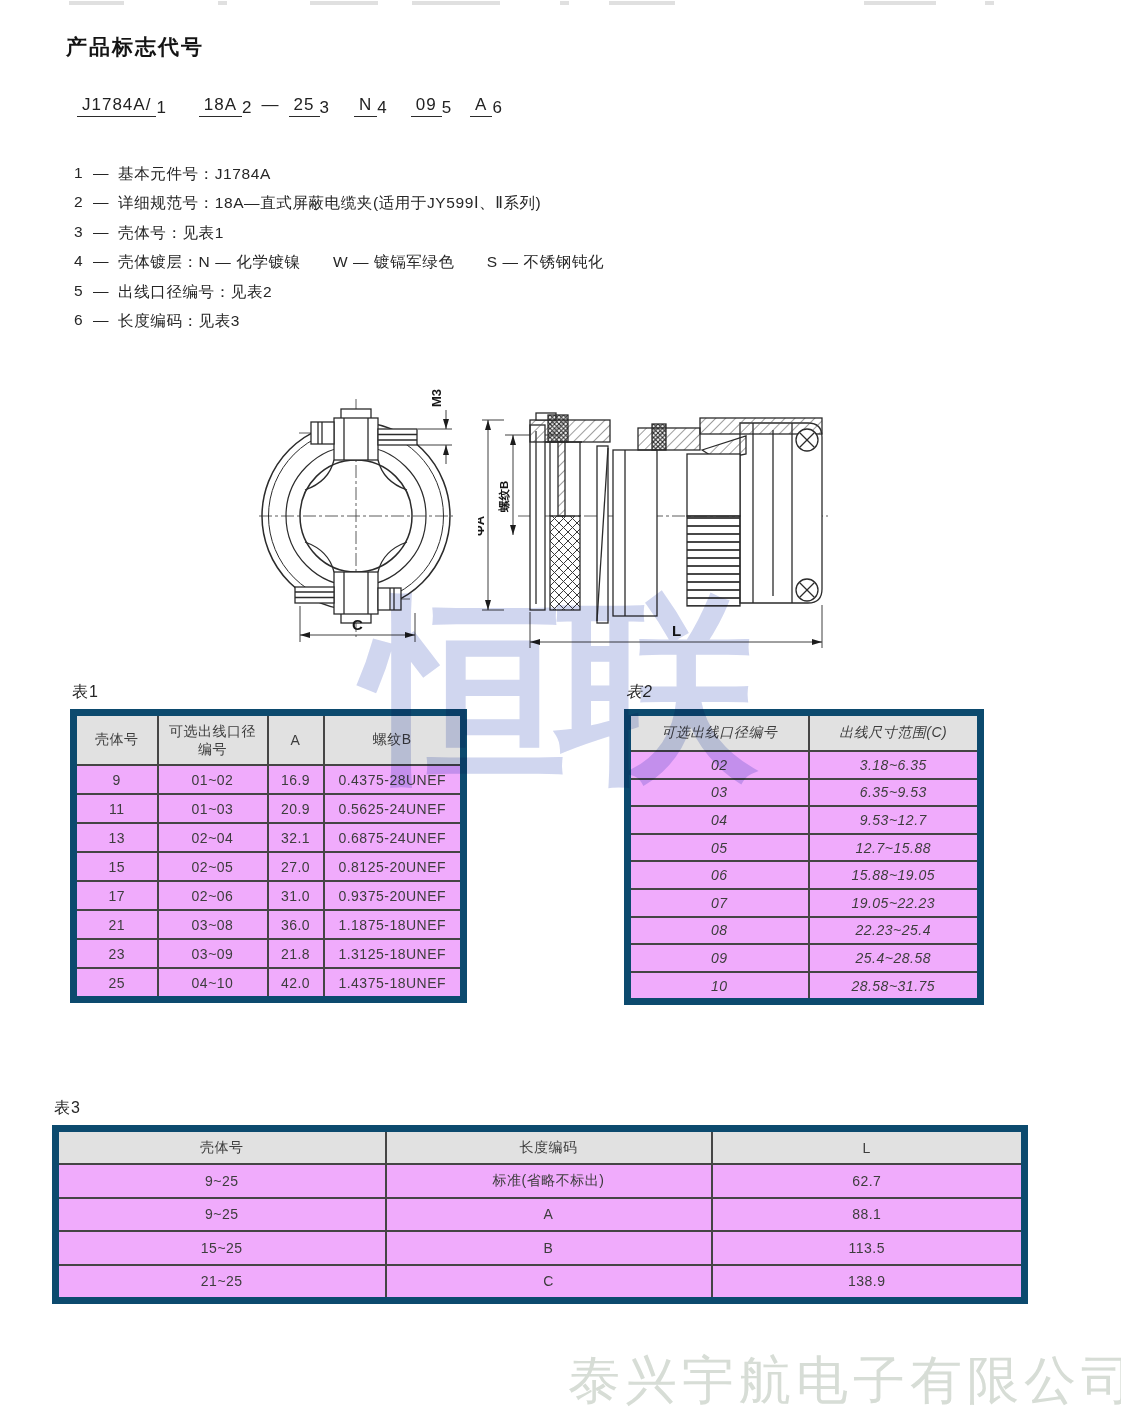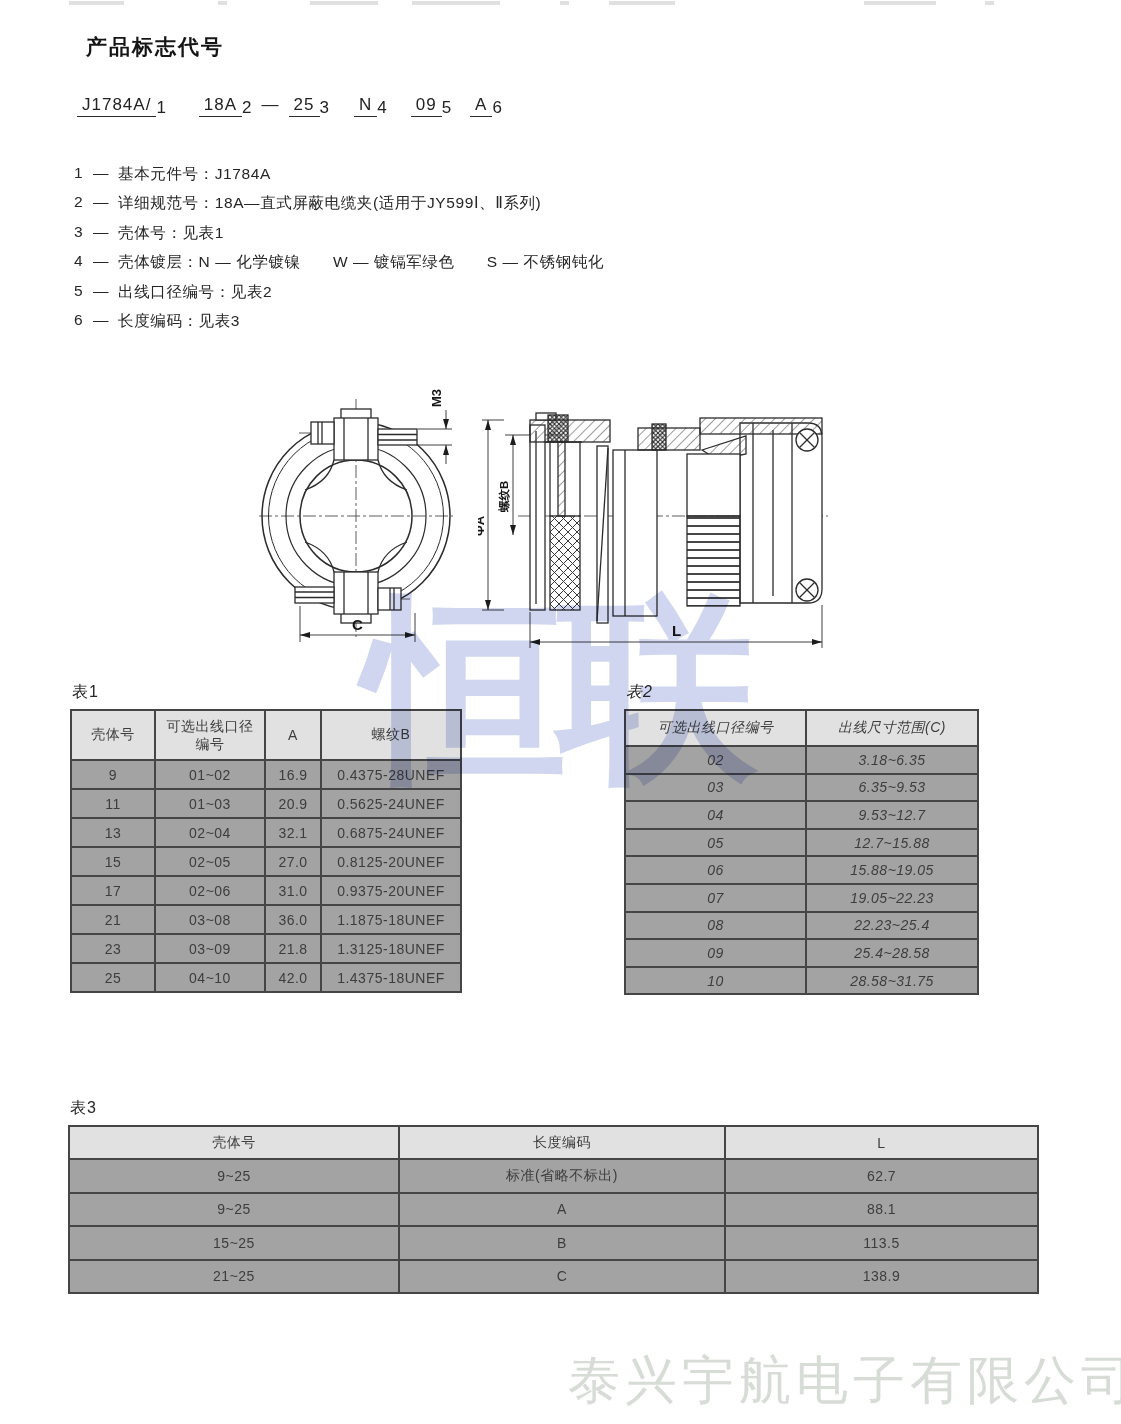--- a/index.html
+++ b/index.html
@@ -1,21 +1,21 @@
 <!DOCTYPE html>
 <html><head>
 <meta charset="utf-8">
 <style>
   html,body{margin:0;padding:0;background:#888;}
   .page{position:relative;width:1121px;height:1424px;background:#ffffff;overflow:hidden;
         font-family:"Liberation Sans","DejaVu Sans",sans-serif;color:#2e2e2e;margin:0 auto;}
   
   .frag{position:absolute;top:1px;height:4px;background:#c6c6c6;opacity:.55;}
   
-  .title{position:absolute;left:86px;top:33px;font-size:21px;font-weight:bold;
+  .title{position:absolute;left:66px;top:33px;font-size:21px;font-weight:bold;
          letter-spacing:2px;color:#141414;}
   
   .code-row{position:absolute;left:77px;top:95px;display:flex;align-items:flex-start;
             font-size:17px;color:#222;letter-spacing:1px;}
   .code-seg{display:flex;align-items:center;}
   .code-top{border-bottom:1.7px solid #2b2b2b;padding:0 5px 2px 5px;line-height:19px;}
   .code-num{margin-top:3px;line-height:17px;}
   .code-dash{margin:0 9px;line-height:19px;}
   
   .legend{position:absolute;left:74px;top:164px;}
@@ -28,23 +28,23 @@
   .fv{position:absolute;left:255px;top:385px;}
   .sv{position:absolute;left:478px;top:388px;}
   .cl{stroke:#4a4a4a;stroke-width:.9;stroke-dasharray:13 3 3 3;fill:none;}
   .dim{font:bold 13px "Liberation Sans","DejaVu Sans",sans-serif;fill:#161616;}
   .dimB{font:bold 15px "Liberation Sans","DejaVu Sans",sans-serif;fill:#161616;}
   .dimS{font:bold 11.5px "Liberation Sans","DejaVu Sans",sans-serif;fill:#161616;}
   
   .tblock{position:absolute;}
   .t1{left:70px;top:682px;}
   .t2{left:624px;top:682px;font-style:italic;}
-  .t3{left:68px;top:1098px;}
+  .t3{left:52px;top:1098px;}
   .tcap{font-size:16px;color:#262626;margin:0 0 6px 2px;letter-spacing:1px;}
-  table.dt{border-collapse:collapse;background:#a3a3a3;border:2px solid #0c4a6e;}
+  table.dt{border-collapse:collapse;background:#f0abfc;border:7px solid #0c4a6e;}
   table.dt th,table.dt td{border:2px solid #454545;text-align:center;vertical-align:middle;
       font-size:14px;color:#3d3d3d;font-weight:normal;padding:0 4px;letter-spacing:.5px;}
   table.dt th{background:#e1e1e1;}
   .t1 th{height:48px;} .t1 td{height:27px;}
   .t2 th{height:34px;} .t2 td{height:25.6px;}
   .t3 th{height:31px;} .t3 td{height:31.5px;border-radius:14px;}
   .t1 th.w2{width:100px;line-height:18px;}
   
   .wm-center{position:absolute;left:366px;top:588px;font-size:200px;line-height:1;
      font-family:"DejaVu Serif","Liberation Serif",serif;font-weight:bold;

